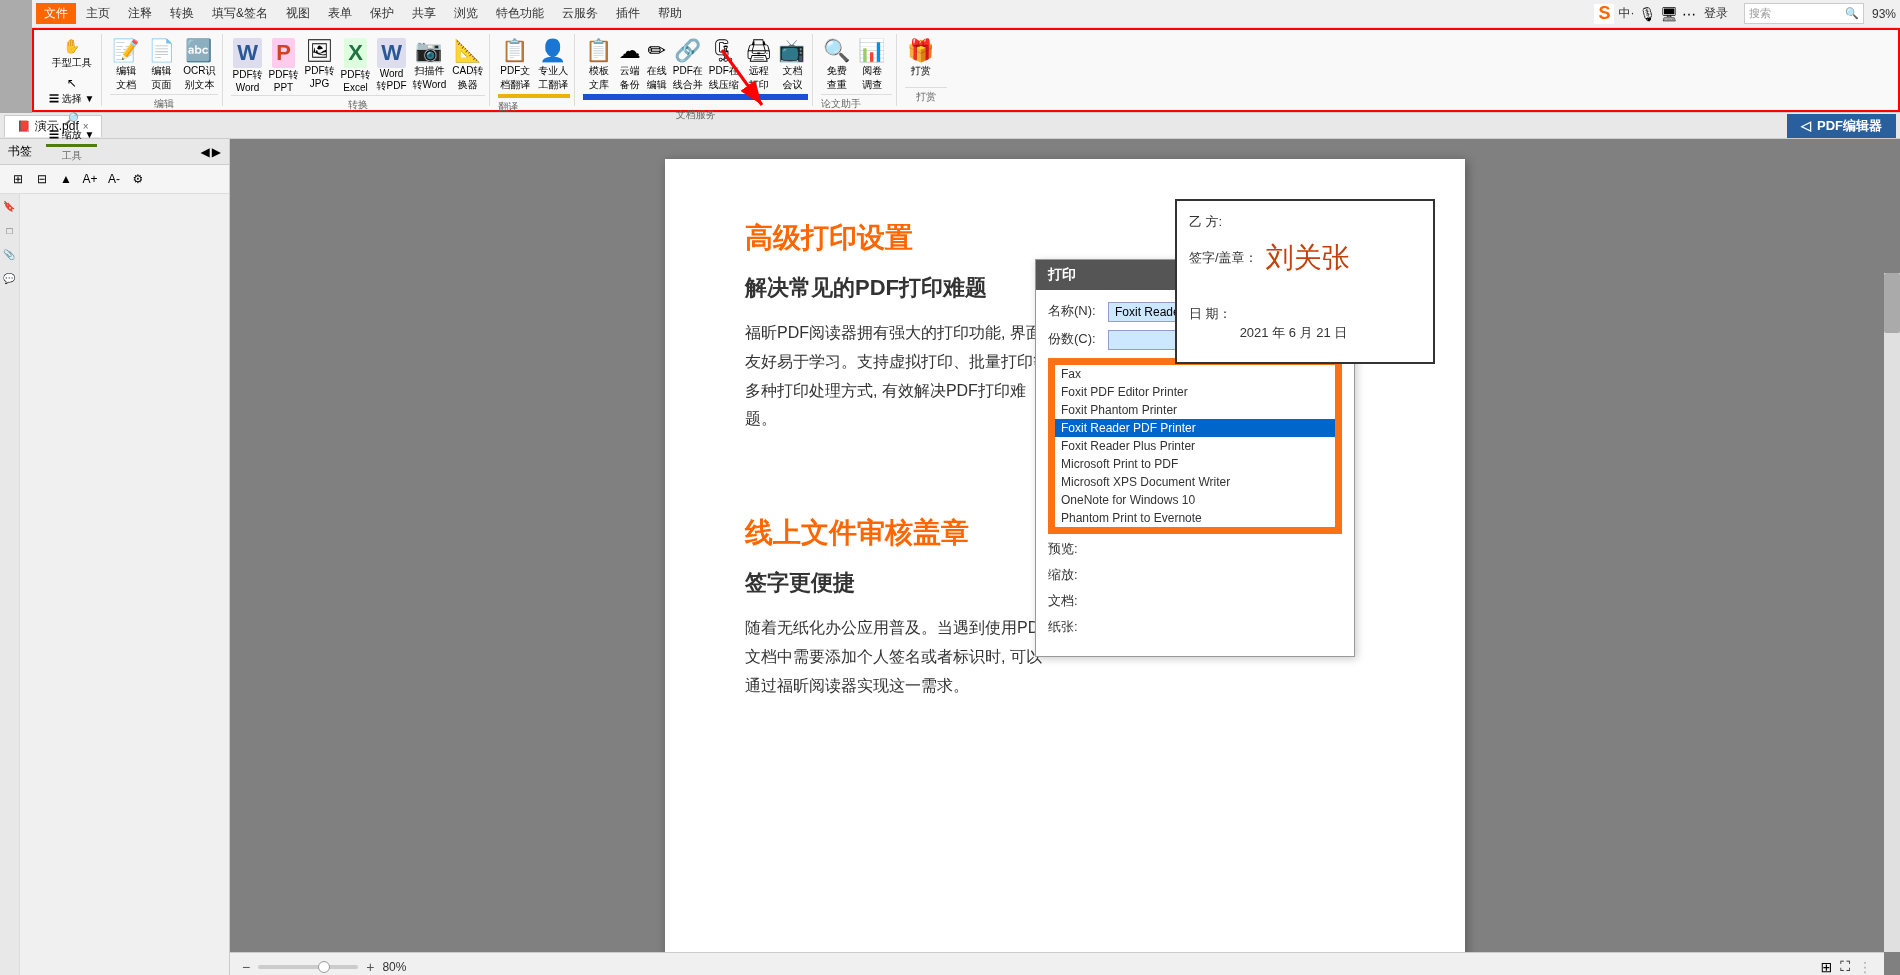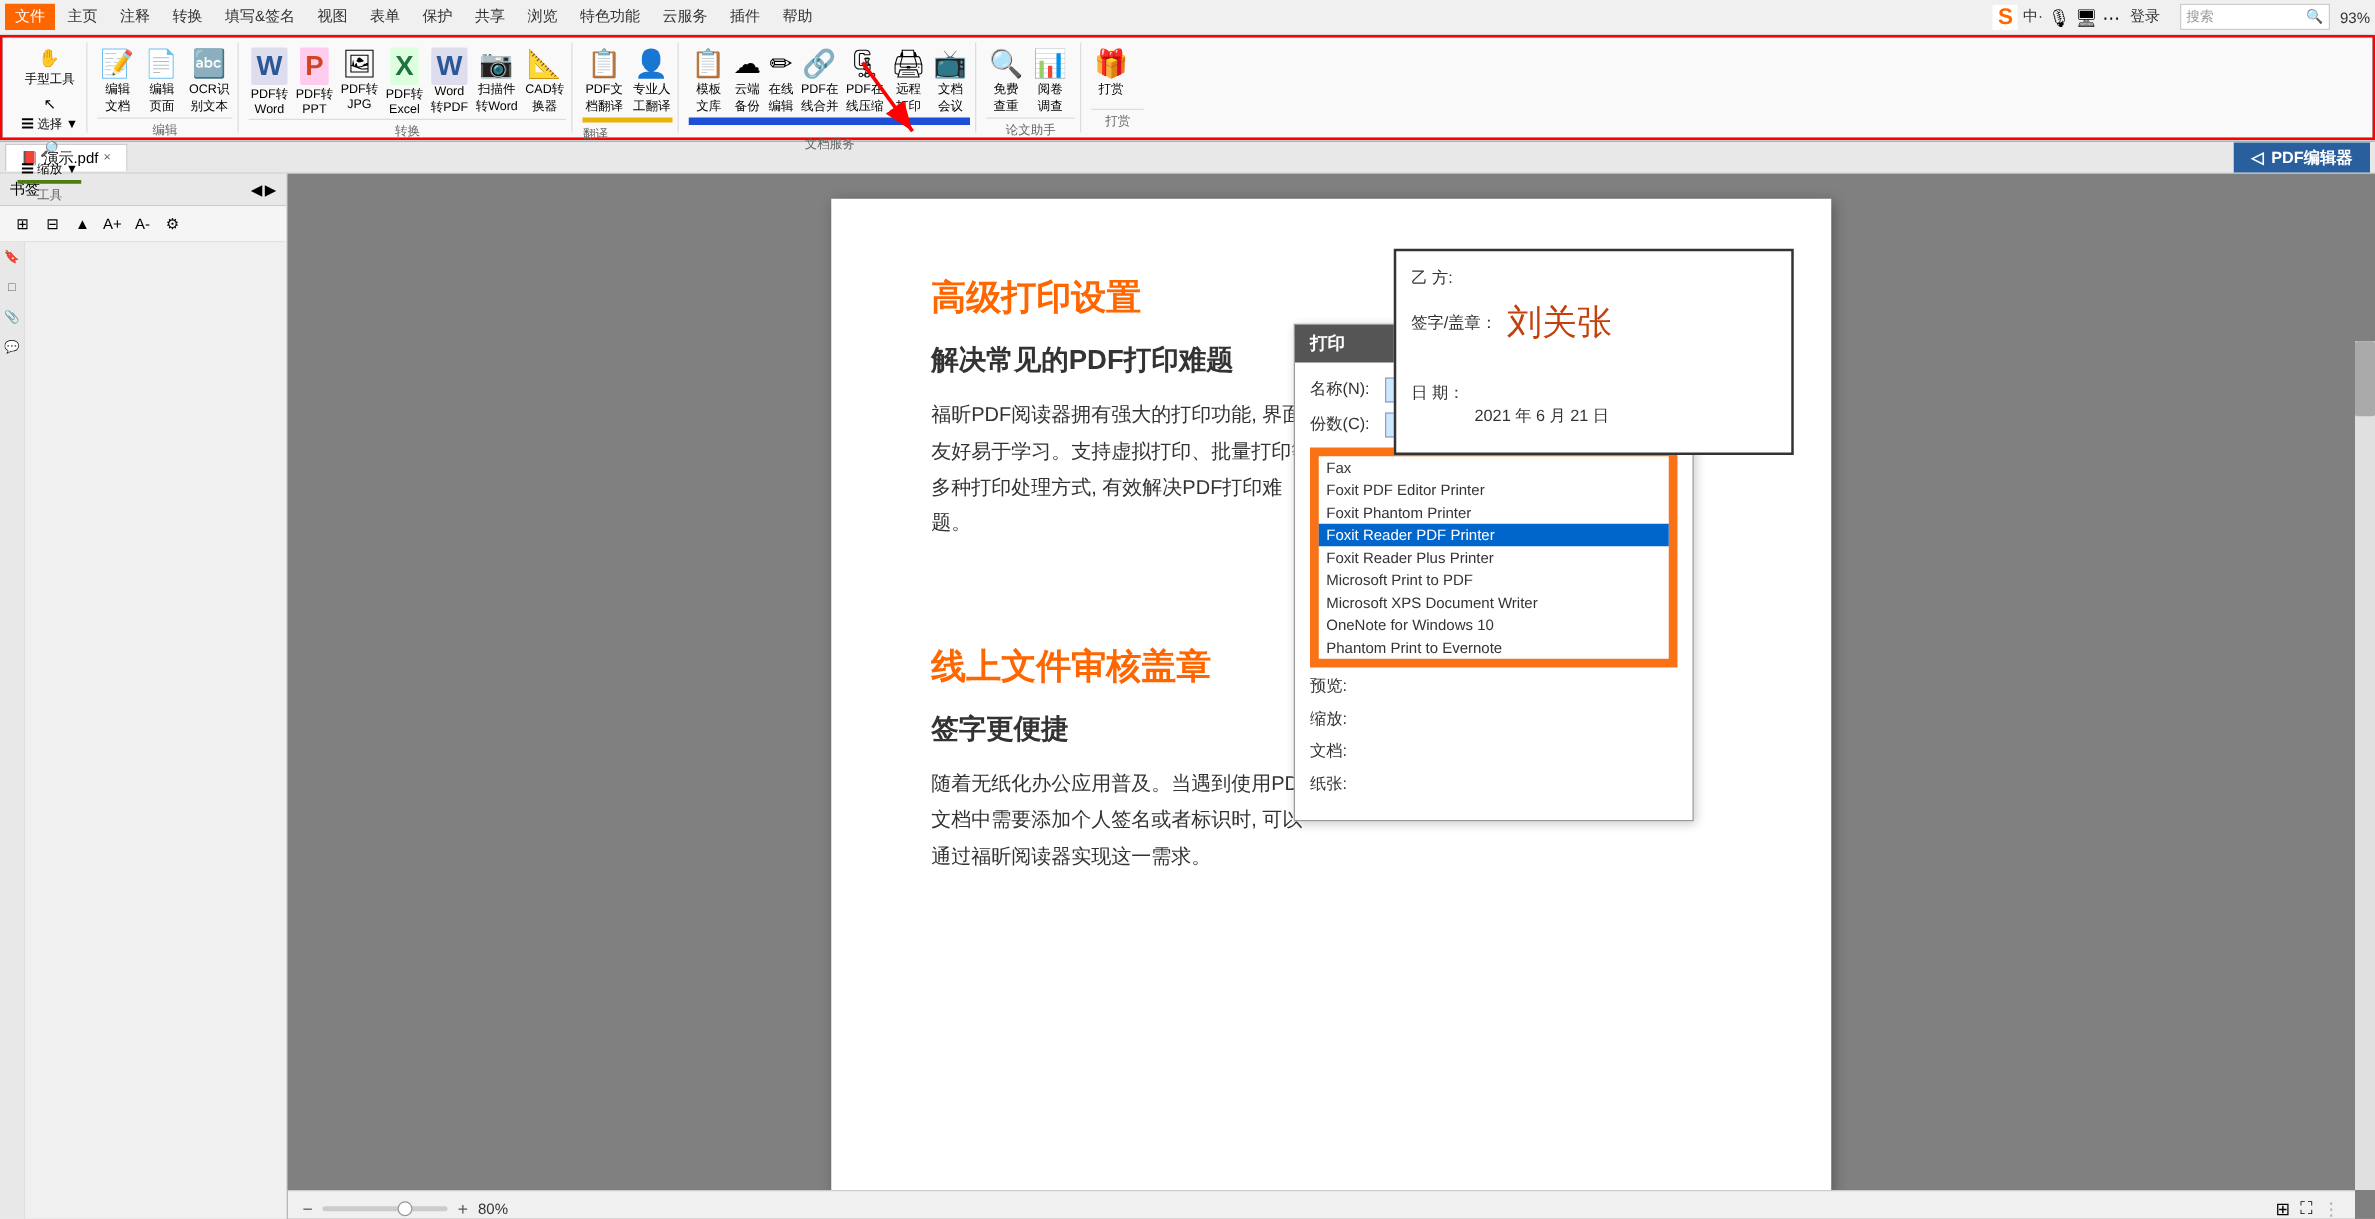--- a/index.html
+++ b/index.html
@@ -1,21 +1,22 @@
 <!DOCTYPE html>
 <html><head>
   <meta charset="utf-8">
   <style>
     * { margin: 0; padding: 0; box-sizing: border-box; }
     body { font-family: 'Microsoft YaHei', Arial, sans-serif; background: #ababab; width: 1900px; height: 975px; overflow: hidden; font-size: 12px; }
 
     
     .ribbon-container {
-      background: #0f172a;
+      background: #7dd3fc;
       border-bottom: 1px solid #ccc;
+      margin-left: 32px;
     }
 
     
     .menu-bar {
       display: flex;
       align-items: center;
       height: 28px;
       background: #f0f0f0;
       border-bottom: 1px solid #ddd;
       padding: 0 4px;
@@ -249,21 +250,21 @@
     .print-dropdown-item.selected {
       background: #0066cc;
       color: white;
     }
 
     
     .signature-box {
       position: absolute;
       right: 30px;
       top: 40px;
-      width: 320px;
+      width: 260px;
       border: 2px solid #333;
       background: white;
       padding: 12px;
     }
 
     .sig-row {
       display: flex;
       align-items: center;
       margin-bottom: 8px;
       font-size: 13px;
@@ -508,21 +509,21 @@
           <div style="display:flex; gap:4px;">
             <div class="tool-btn-small" style="display:flex; flex-direction:column; align-items:center; padding:2px; cursor:pointer;">
               <span style="font-size:22px;">🔍</span>
               <span style="font-size:10px; text-align:center;">免费<br>查重</span>
             </div>
             <div class="tool-btn-small" style="display:flex; flex-direction:column; align-items:center; padding:2px; cursor:pointer;">
               <span style="font-size:22px;">📊</span>
               <span style="font-size:10px; text-align:center;">阅卷<br>调查</span>
             </div>
           </div>
-          <div style="font-size:10px; color:#666; text-align:center; border-top:1px solid #ddd; padding-top:2px;">论文助手</div>
+          <div style="font-size:10px; color:#666; text-align:left; border-top:1px solid #ddd; padding-top:2px;">论文助手</div>
         </div>
 
         <div style="display:flex; flex-direction:column; justify-content:space-between; padding: 2px 4px; min-width:50px;">
           <div style="display:flex; gap:4px;">
             <div class="tool-btn-small" style="display:flex; flex-direction:column; align-items:center; padding:2px; cursor:pointer;">
               <span style="font-size:22px;">🎁</span>
               <span style="font-size:10px; text-align:center;">打赏</span>
             </div>
           </div>
           <div style="font-size:10px; color:#666; text-align:center; border-top:1px solid #ddd; padding-top:2px;">打赏</div>

